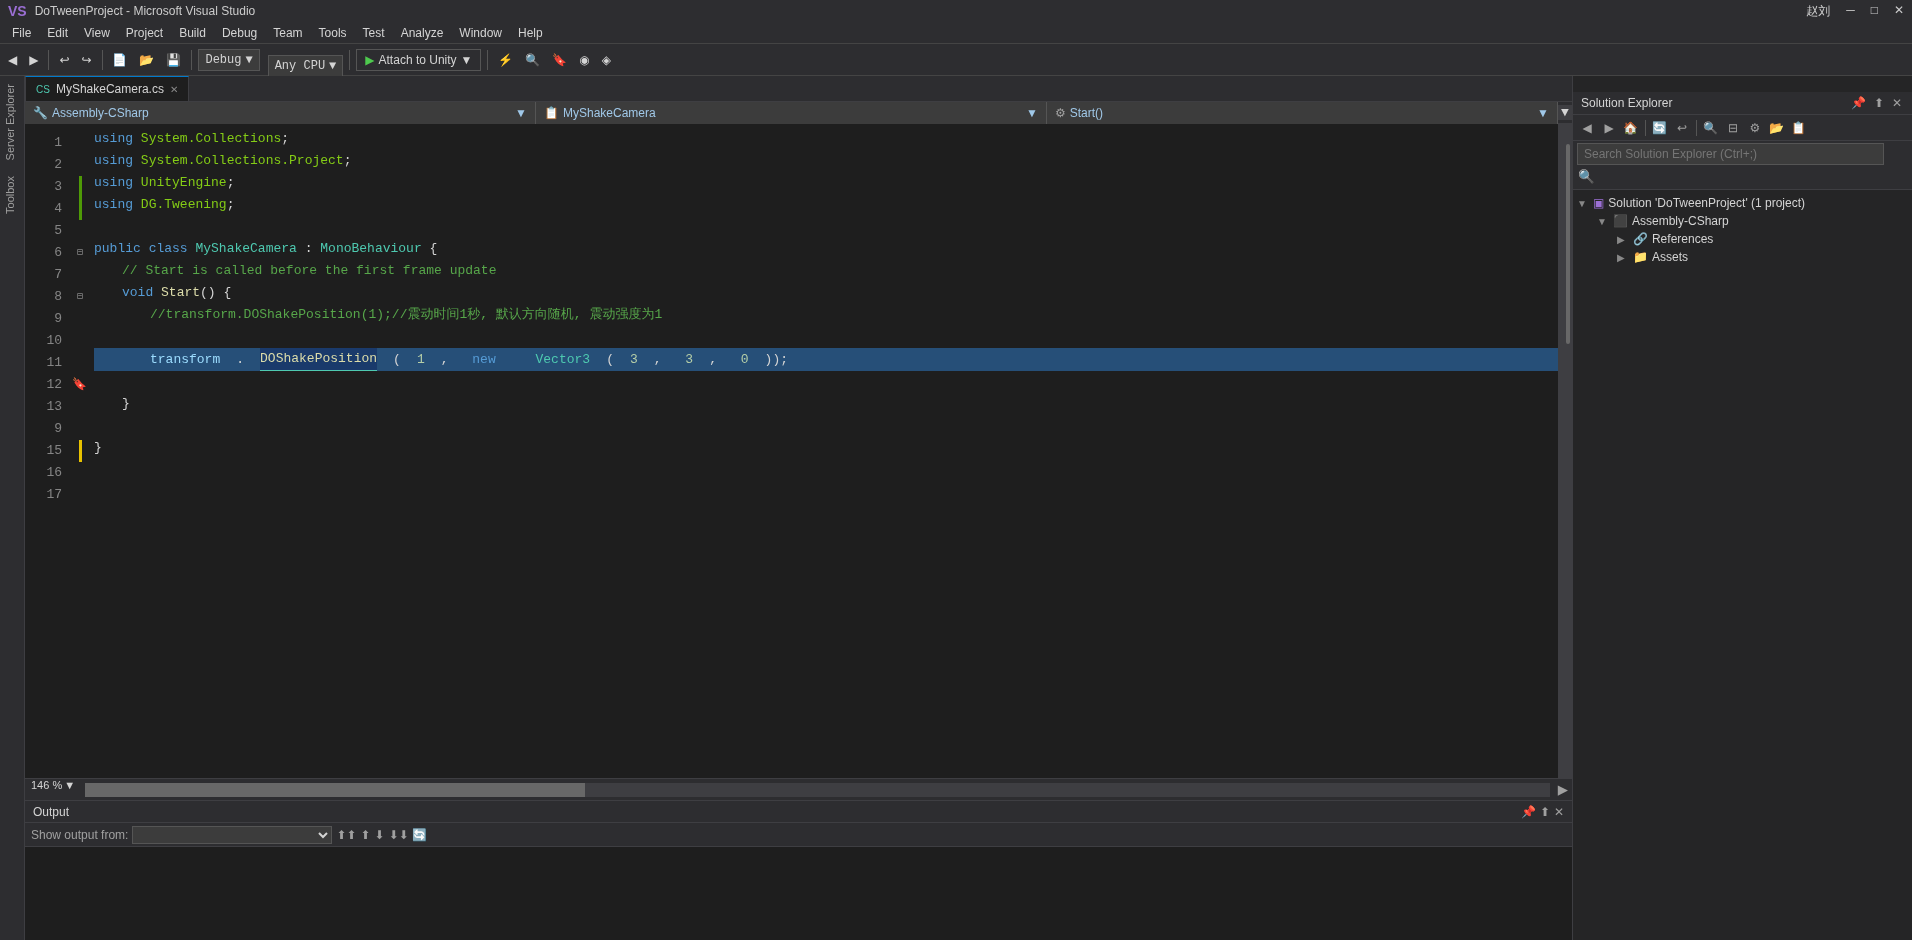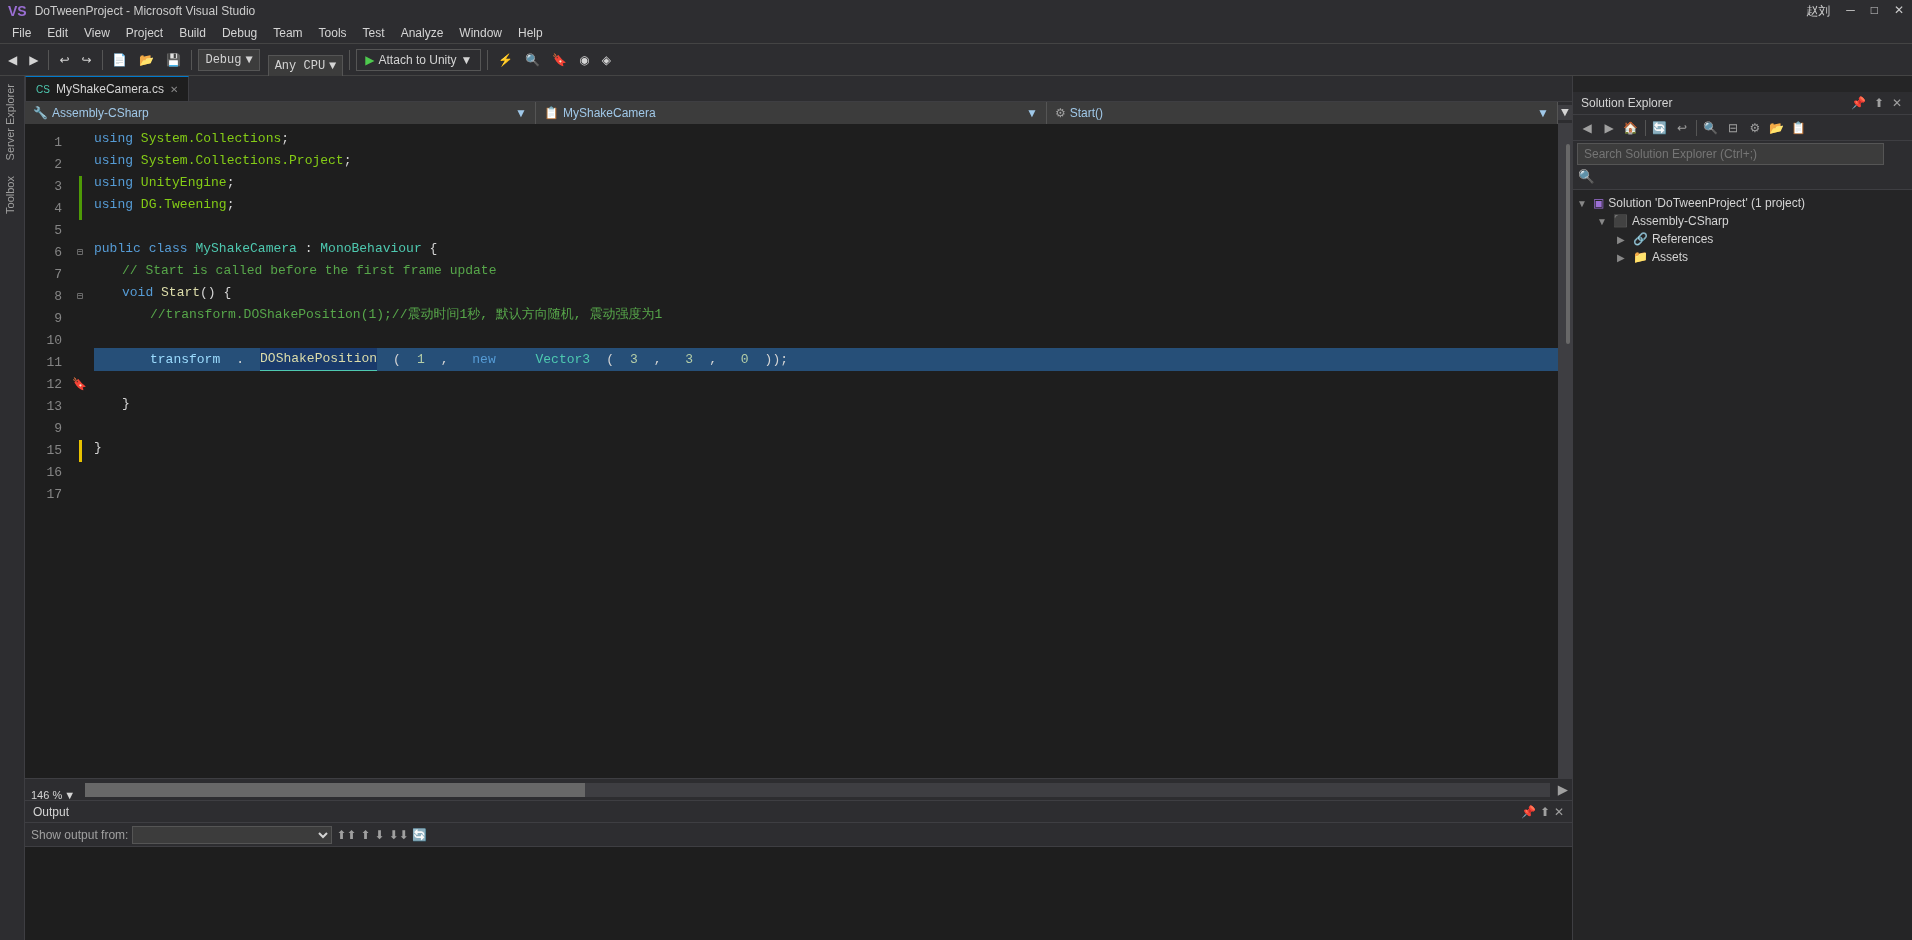--- a/index.html
+++ b/index.html
@@ -235,21 +235,21 @@
       min-height: 22px;
       white-space: pre;
     }
     .code-line.highlighted { background: #264f78; gap: 16px; }
     #status-zoom {
       background: #2d2d30;
       color: #d4d4d4;
       padding: 0 6px;
       height: 22px;
       display: flex;
-      align-items: flex-end;
+      align-items: flex-start;
       font-size: 11px;
       gap: 2px;
     }
     .status-scroll {
       flex: 1;
       background: #3e3e42;
       height: 14px;
       margin: 0 4px;
       position: relative;
     }

